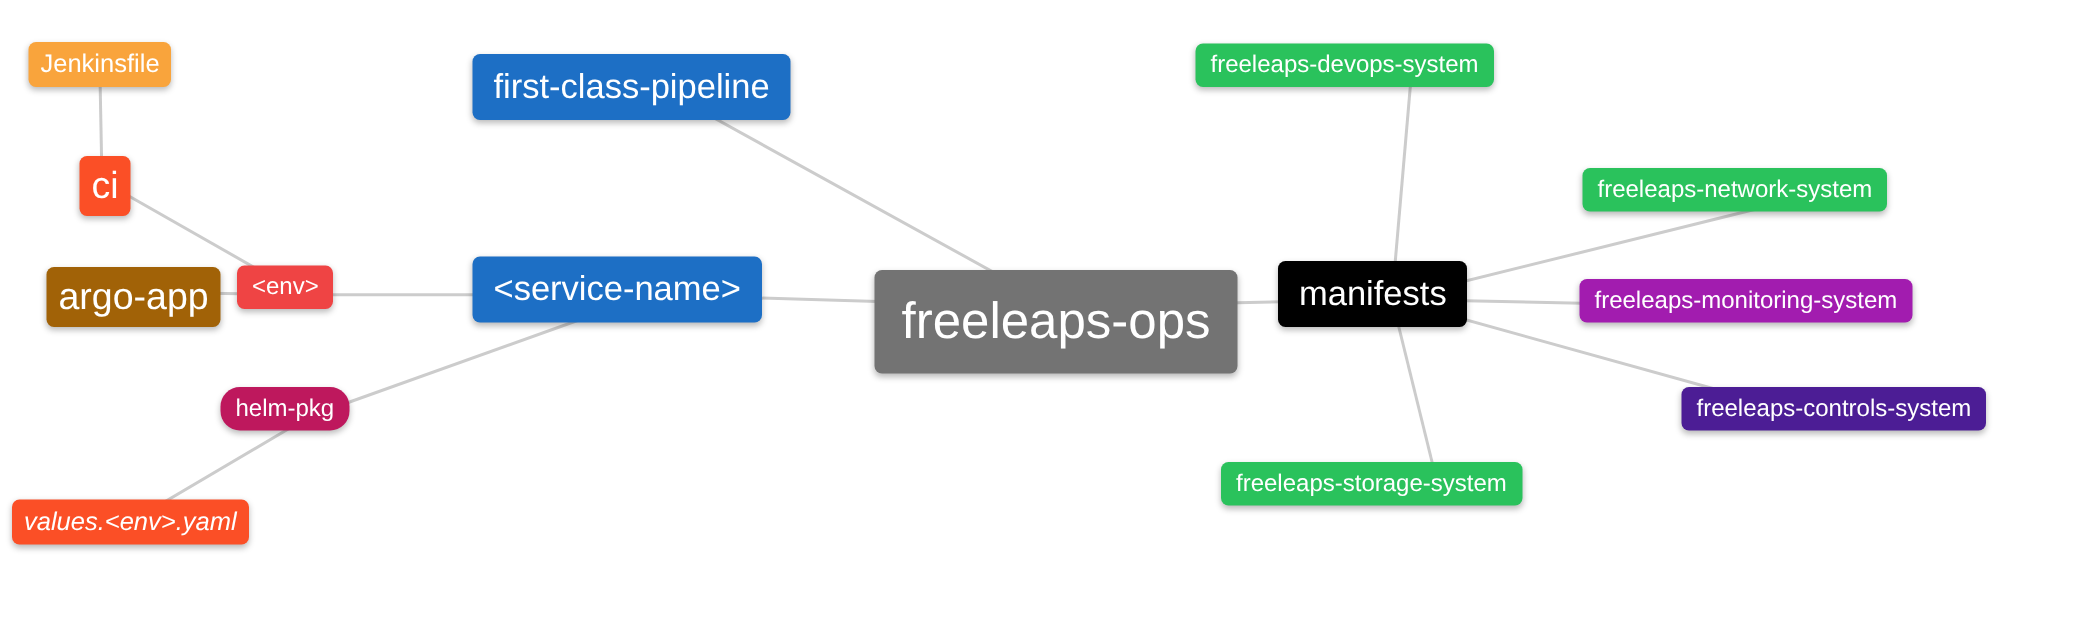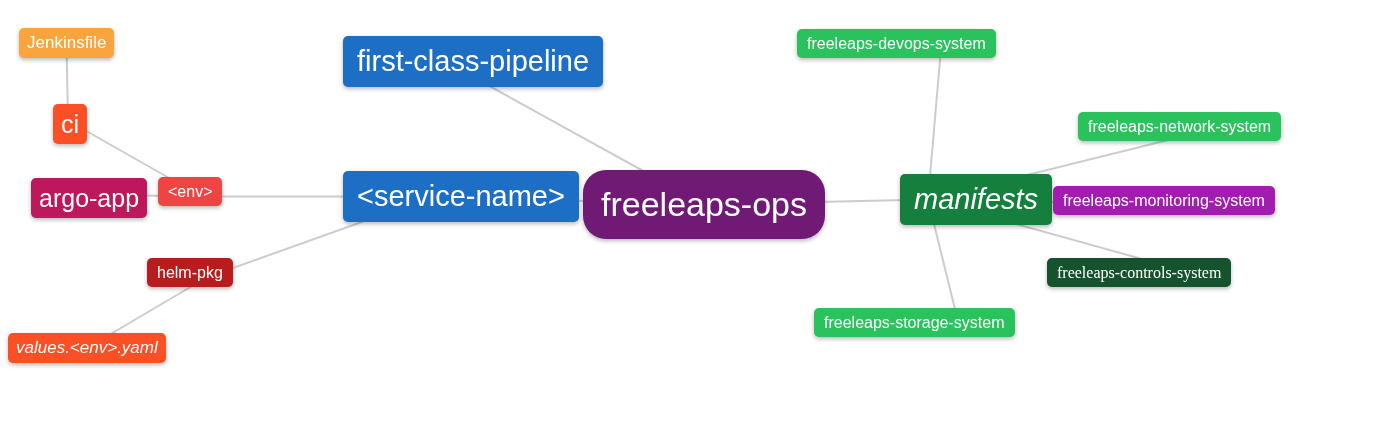--- a/index.html
+++ b/index.html
@@ -26,21 +26,21 @@
     position: absolute;
     color: #ffffff;
     border-radius: 5px;
     line-height: 1.2;
     white-space: nowrap;
     box-shadow: 0 2px 4px rgba(0,0,0,0.28);
     display: inline-block;
     cursor: default;
   }
   .node.t1 { font-size: 34px; padding: 14px 18px; }
-  .node.t2 { font-size: 29px; padding: 8px 14px; margin-left: 28px;  }
+  .node.t2 { font-size: 23px; padding: 8px 14px;  }
   .node.t3 { font-size: 16px; padding: 5px 10px;  }
   .node.t4 { font-size: 25px; padding: 5px 8px;   }
   .node.t5 { font-size: 17px; padding: 5px 8px;   }
 </style>
 </head>
 <body>
 
 <div class="canvas">
   <svg class="edge-layer" id="edge-layer" xmlns="http://www.w3.org/2000/svg" viewBox="0 0 1390 421">
       <line x1="66.5" y1="43" x2="68" y2="120.5" stroke="#cccccc" stroke-width="2"></line>
@@ -54,27 +54,27 @@
       <line x1="704" y1="204.5" x2="928" y2="199.5" stroke="#cccccc" stroke-width="2"></line>
       <line x1="928" y1="199.5" x2="941" y2="48.5" stroke="#cccccc" stroke-width="2"></line>
       <line x1="928" y1="199.5" x2="1202.5" y2="131.5" stroke="#cccccc" stroke-width="2"></line>
       <line x1="928" y1="199.5" x2="1214.5" y2="205.5" stroke="#cccccc" stroke-width="2"></line>
       <line x1="928" y1="199.5" x2="1208.5" y2="277.5" stroke="#cccccc" stroke-width="2"></line>
       <line x1="928" y1="199.5" x2="959.5" y2="327.5" stroke="#cccccc" stroke-width="2"></line>
     </svg>
   <div id="node-layer">
       <div class="node t5" style="left: 19px; top: 28px; background: rgb(249, 164, 60);"><span>Jenkinsfile</span></div>
       <div class="node t4" style="left: 53px; top: 104px; background: rgb(251, 79, 38);"><span>ci</span></div>
-      <div class="node t4" style="left: 31px; top: 178px; background: #be185d;"><span>argo-app</span></div>
+      <div class="node t4" style="left: 31px; top: 178px; background: #a16207;"><span>argo-app</span></div>
       <div class="node t3" style="left: 158px; top: 177px; background: #ef4444;"><span>&lt;env&gt;</span></div>
-      <div class="node t3" style="left: 147px; top: 258px; background: #b91c1c;"><span>helm-pkg</span></div>
+      <div class="node t3" style="left: 147px; top: 258px; background: #be185d; border-radius: 13px;"><span>helm-pkg</span></div>
       <div class="node t5" style="left: 8px; top: 333px; background: rgb(251, 79, 38); font-style: italic;"><span>values.&lt;env&gt;.yaml</span></div>
       <div class="node t2" style="left: 315px; top: 36px; background: rgb(29, 111, 197);"><span>first-class-pipeline</span></div>
       <div class="node t2" style="left: 315px; top: 171px; background: rgb(29, 111, 197);"><span>&lt;service-name&gt;</span></div>
-      <div class="node t1" style="left: 583px; top: 170px; background: #701a75; border-radius: 23px;"><span>freeleaps-ops</span></div>
-      <div class="node t2" style="left: 872px; top: 174px; background: #15803d; font-style: italic;"><span>manifests</span></div>
+      <div class="node t1" style="left: 583px; top: 180px; background: #737373;"><span>freeleaps-ops</span></div>
+      <div class="node t2" style="left: 852px; top: 174px; background: #000000;"><span>manifests</span></div>
       <div class="node t3" style="left: 797px; top: 29px; background: rgb(42, 194, 92);"><span>freeleaps-devops-system</span></div>
-      <div class="node t3" style="left: 1055px; top: 112px; background: rgb(42, 194, 92); margin-left: 23px;"><span>freeleaps-network-system</span></div>
+      <div class="node t3" style="left: 1055px; top: 112px; background: rgb(42, 194, 92);"><span>freeleaps-network-system</span></div>
       <div class="node t3" style="left: 1053px; top: 186px; background: #a21caf;"><span>freeleaps-monitoring-system</span></div>
-      <div class="node t3" style="left: 1047px; top: 258px; background: #14532d; font-family: Liberation Serif, serif;"><span>freeleaps-controls-system</span></div>
+      <div class="node t3" style="left: 1121px; top: 258px; background: #4c1d95;"><span>freeleaps-controls-system</span></div>
       <div class="node t3" style="left: 814px; top: 308px; background: rgb(42, 194, 92);"><span>freeleaps-storage-system</span></div>
     </div>
 </div>
 
 </body></html>

